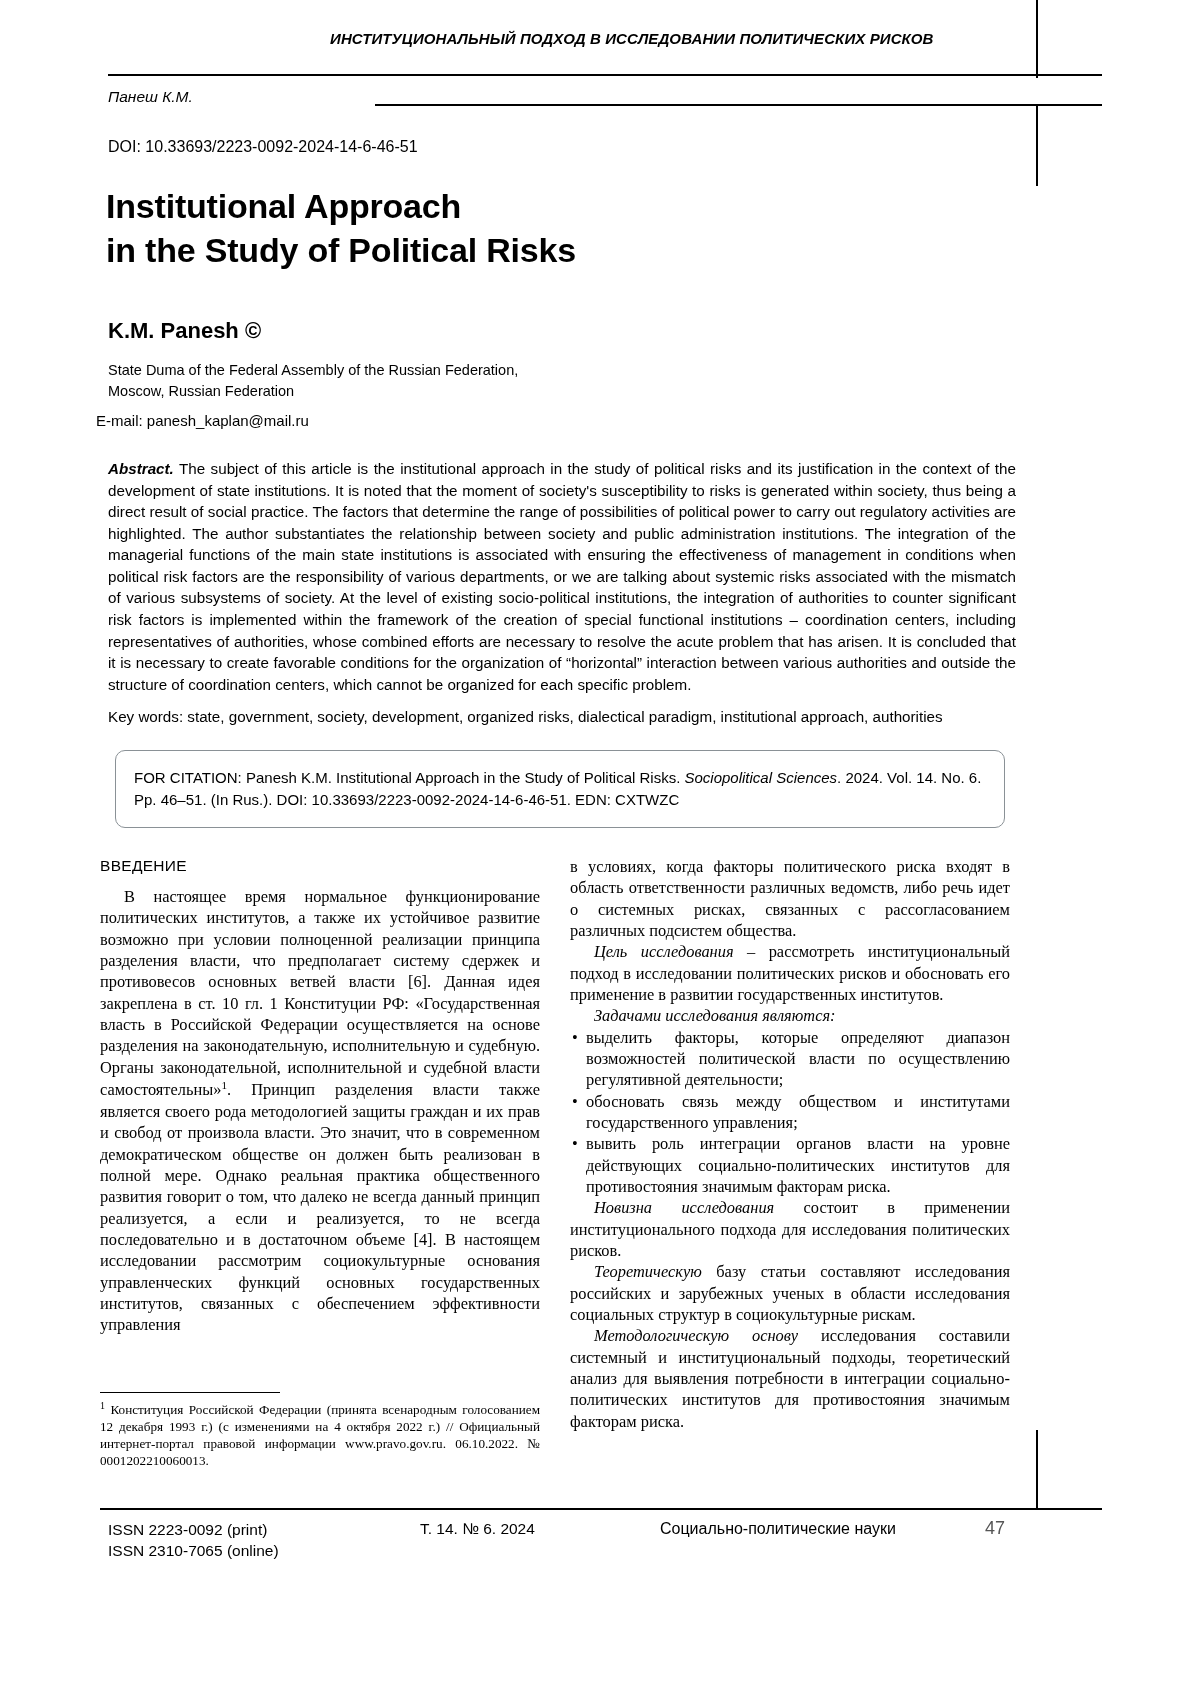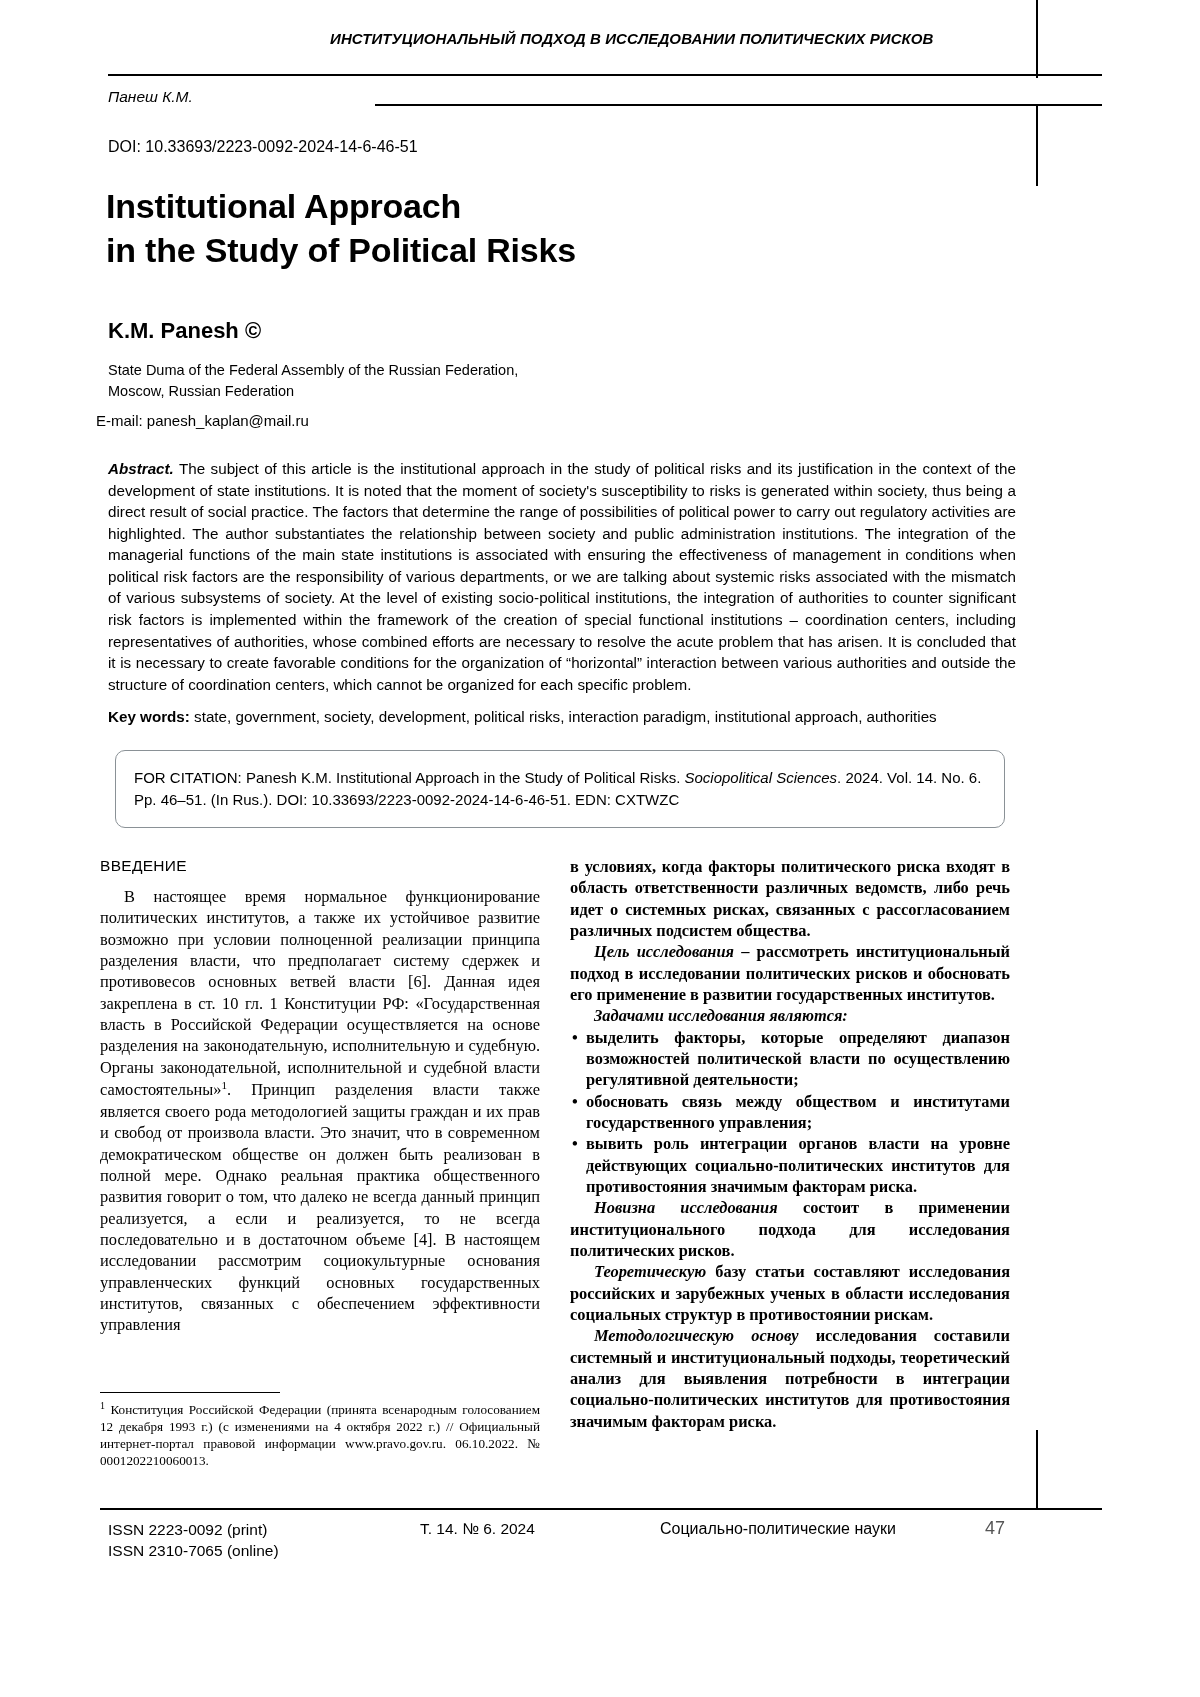--- a/index.html
+++ b/index.html
@@ -130,21 +130,21 @@
   }
   .keywords {
     position: absolute;
     left: 108px;
     top: 706px;
     width: 908px;
     font-size: 15.2px;
     line-height: 1.42;
     text-align: justify;
   }
-  .keywords .lbl { font-weight: bold; }
+  .keywords .lbl { font-weight: normal; }
 
   
   .citebox {
     position: absolute;
     left: 115px;
     top: 750px;
     width: 890px;
     padding: 16px 18px 16px 18px;
     border: 1.5px solid #8a9196;
     border-radius: 10px;
@@ -159,21 +159,21 @@
     position: absolute;
     top: 856px;
     width: 440px;
     font-family: "Liberation Serif", serif;
     font-size: 16.4px;
     line-height: 1.30;
     text-align: justify;
     color: #000;
   }
   .col-left  { left: 100px; }
-  .col-right { left: 570px; font-weight: bold; }
+  .col-right { left: 570px; }
   .sec-h {
     font-family: "Liberation Sans", sans-serif;
     font-size: 15.5px;
     letter-spacing: 0.3px;
     margin-bottom: 10px;
   }
   .col p {
     margin: 0;
     text-indent: 24px;
   }
@@ -282,21 +282,21 @@
     <div>Moscow, Russian Federation</div>
   </div>
   <div class="email">E-mail: panesh_kaplan@mail.ru</div>
 
   <div class="abstract">
     <span class="lbl">Abstract.</span>
     <span>The subject of this article is the institutional approach in the study of political risks and its justification in the context of the development of state institutions. It is noted that the moment of society's susceptibility to risks is generated within society, thus being a direct result of social practice. The factors that determine the range of possibilities of political power to carry out regulatory activities are highlighted. The author substantiates the relationship between society and public administration institutions. The integration of the managerial functions of the main state institutions is associated with ensuring the effectiveness of management in conditions when political risk factors are the responsibility of various departments, or we are talking about systemic risks associated with the mismatch of various subsystems of society. At the level of existing socio-political institutions, the integration of authorities to counter significant risk factors is implemented within the framework of the creation of special functional institutions – coordination centers, including representatives of authorities, whose combined efforts are necessary to resolve the acute problem that has arisen. It is concluded that it is necessary to create favorable conditions for the organization of “horizontal” interaction between various authorities and outside the structure of coordination centers, which cannot be organized for each specific problem.</span>
   </div>
 
   <div class="keywords">
-    <span class="lbl">Key words:</span><span> state, government, society, development, political risks, interaction paradigm, institutional approach, authorities</span>
+    <span class="lbl">Key words:</span><span> state, government, society, development, organized risks, dialectical paradigm, institutional approach, authorities</span>
   </div>
 
   <div class="citebox">
     <span>FOR CITATION: Panesh K.M. Institutional Approach in the Study of Political Risks. </span><i>Sociopolitical Sciences</i><span>. 2024. Vol. 14. No. 6. Pp. 46–51. (In Rus.). DOI: 10.33693/2223-0092-2024-14-6-46-51. EDN: CXTWZC</span>
   </div>
 
   <div class="col col-left">
     <div class="sec-h">ВВЕДЕНИЕ</div>
     <p><span>В настоящее время нормальное функционирование политических институтов, а также их устойчивое развитие возможно при условии полноценной реализации принципа разделения власти, что предполагает систему сдержек и противовесов основных ветвей власти [6]. Данная идея закреплена в ст. 10 гл. 1 Конституции РФ: «Государственная власть в Российской Федерации осуществляется на основе разделения на законодательную, исполнительную и судебную. Органы законодательной, исполнительной и судебной власти самостоятельны»</span><sup>1</sup><span>. Принцип разделения власти также является своего рода методологией защиты граждан и их прав и свобод от произвола власти. Это значит, что в современном демократическом обществе он должен быть реализован в полной мере. Однако реальная практика общественного развития говорит о том, что далеко не всегда данный принцип реализуется, а если и реализуется, то не всегда последовательно и в достаточном объеме [4]. В настоящем исследовании рассмотрим социокультурные основания управленческих функций основных государственных институтов, связанных с обеспечением эффективности управления</span></p>
   </div>
@@ -304,21 +304,21 @@
   <div class="col col-right">
     <p class="noind">в условиях, когда факторы политического риска входят в область ответственности различных ведомств, либо речь идет о системных рисках, связанных с рассогласованием различных подсистем общества.</p>
     <p><i>Цель исследования</i><span> – рассмотреть институциональный подход в исследовании политических рисков и обосновать его применение в развитии государственных институтов.</span></p>
     <p><i>Задачами исследования являются:</i></p>
     <ul class="bul">
       <li>выделить факторы, которые определяют диапазон возможностей политической власти по осуществлению регулятивной деятельности;</li>
       <li>обосновать связь между обществом и институтами государственного управления;</li>
       <li>вывить роль интеграции органов власти на уровне действующих социально-политических институтов для противостояния значимым факторам риска.</li>
     </ul>
     <p><i>Новизна исследования</i><span> состоит в применении институционального подхода для исследования политических рисков.</span></p>
-    <p><i>Теоретическую</i><span> базу статьи составляют исследования российских и зарубежных ученых в области исследования социальных структур в противостоянии рискам.</span></p>
+    <p><i>Теоретическую</i><span> базу статьи составляют исследования российских и зарубежных ученых в области исследования социальных структур в социокультурные рискам.</span></p>
     <p><i>Методологическую основу</i><span> исследования составили системный и институциональный подходы, теоретический анализ для выявления потребности в интеграции социально-политических институтов для противостояния значимым факторам риска.</span></p>
   </div>
 
   <div class="fn-rule"></div>
   <div class="footnote">
     <sup>1</sup>
     <span>Конституция Российской Федерации (принята всенародным голосованием 12 декабря 1993 г.) (с изменениями на 4 октября 2022 г.) // Официальный интернет-портал правовой информации www.pravo.gov.ru. 06.10.2022. № 0001202210060013.</span>
   </div>
 
   <div class="rule-bottom"></div>

